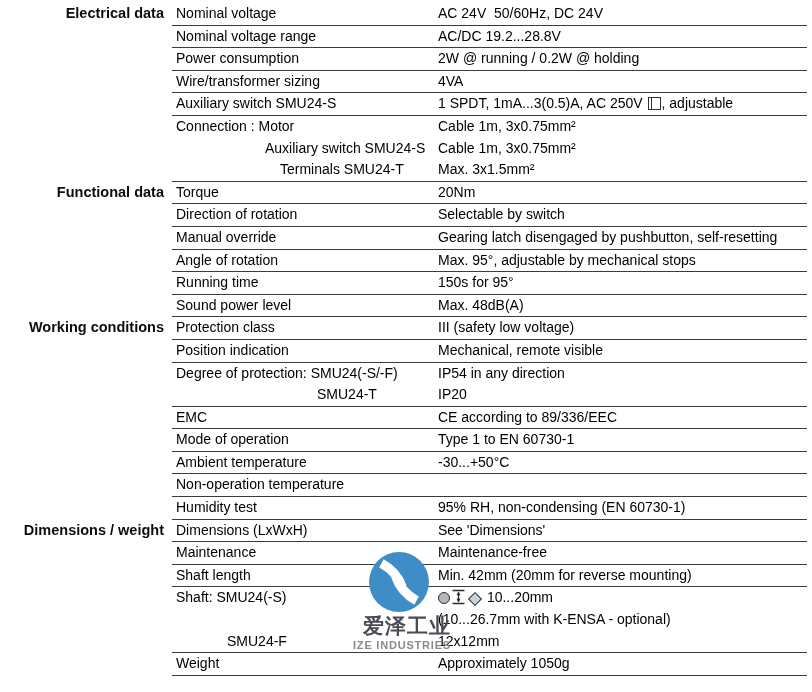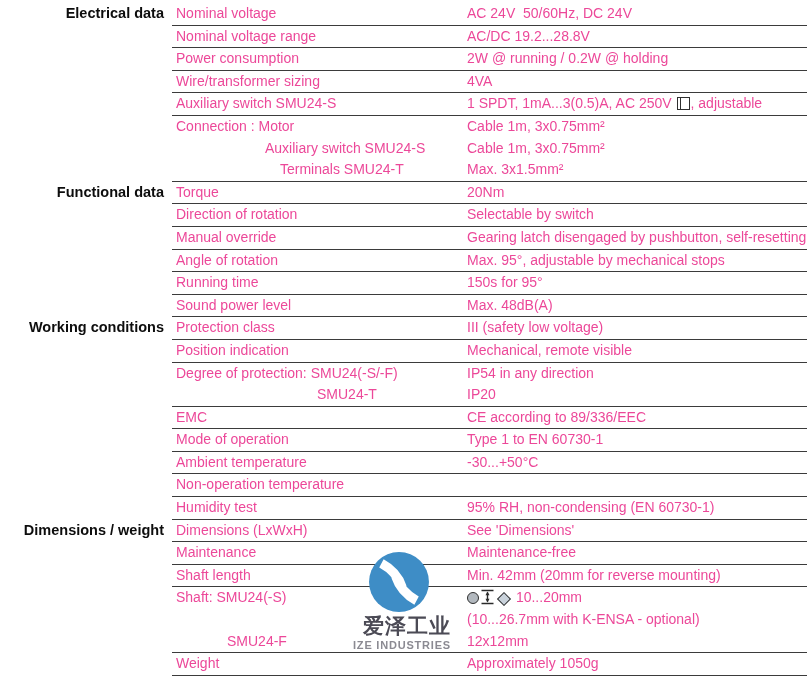--- a/index.html
+++ b/index.html
@@ -17,23 +17,23 @@
     text-align:right;
   }
   .section-label{
     font-weight:bold;font-size:14.5px;line-height:21.6px;color:#0d0d0d;white-space:pre;
   }
   .cells{
     flex:1;display:flex;margin-right:5px;
     border-bottom:1.5px solid #3b3b3b;
   }
   .prop{width:264px;flex:none;box-sizing:border-box;padding-left:4px;}
-  .val{flex:1;box-sizing:border-box;padding-left:2px;margin-left:29px;}
+  .val{flex:1;box-sizing:border-box;padding-left:2px;}
   .pline,.vline{
-    font-size:14px;line-height:21.6px;white-space:pre;color:#ec4899;
+    font-size:14px;line-height:21.6px;white-space:pre;color:#000000;
   }
   .ind-0{padding-left:0;}
   .ind-1{padding-left:89px;}
   .ind-2{padding-left:104px;}
   .ind-3{padding-left:141px;}
   .ind-4{padding-left:51px;}
 
   
   .icon-microgap{
     display:inline-block;width:11px;height:11px;position:relative;

